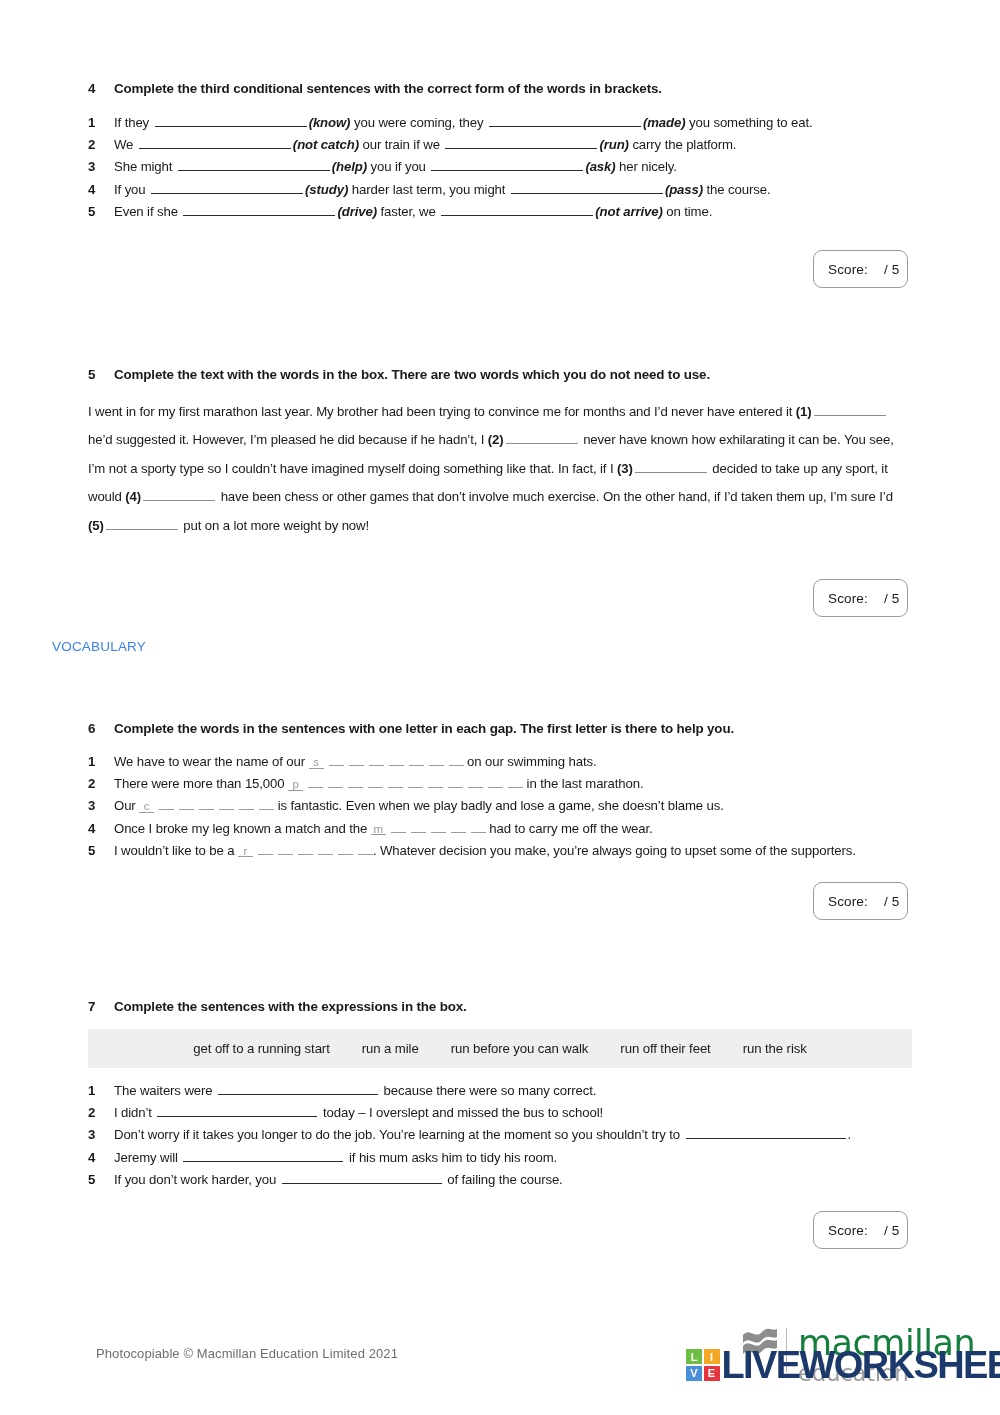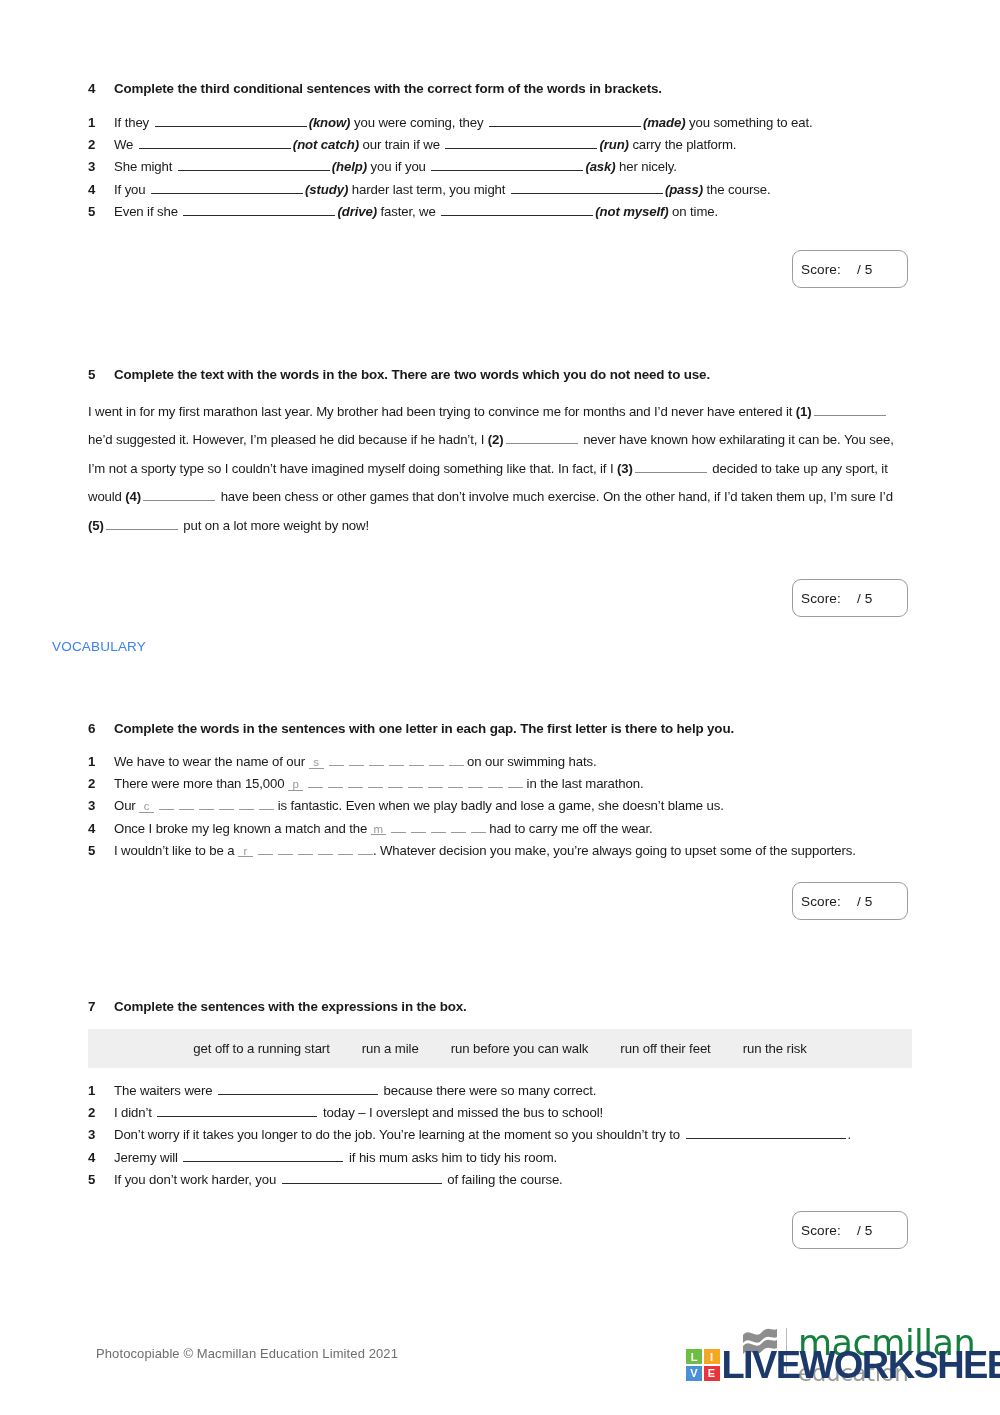--- a/index.html
+++ b/index.html
@@ -99,25 +99,25 @@
   }
 
   
   .score-wrap {
     display: flex;
     justify-content: flex-end;
   }
   .score {
     border: 1.6px solid #9c9c9c;
     border-radius: 9px;
-    width: 116px;
+    width: 95px;
     height: 38px;
     display: flex;
     align-items: center;
-    padding-left: 8px;
+    padding-left: 14px;
     font-size: 13.6px;
     color: #1a1a1a;
     background: #fff;
     letter-spacing: 0.1px;
   }
   .score .s-lab { }
   .score .s-val { margin-left: 16px; }
 
   
   .lgap {
@@ -236,21 +236,21 @@
         <div class="q-row">
           <span class="q-num">3</span>
           <span class="q-body"><span>She might </span><span class="blank" style="width: 152px;"></span><span class="bk">(help)</span><span> you if you </span><span class="blank" style="width: 152px;"></span><span class="bk">(ask)</span><span> her nicely.</span></span>
         </div>
         <div class="q-row">
           <span class="q-num">4</span>
           <span class="q-body"><span>If you </span><span class="blank" style="width: 152px;"></span><span class="bk">(study)</span><span> harder last term, you might </span><span class="blank" style="width: 152px;"></span><span class="bk">(pass)</span><span> the course.</span></span>
         </div>
         <div class="q-row">
           <span class="q-num">5</span>
-          <span class="q-body"><span>Even if she </span><span class="blank" style="width: 152px;"></span><span class="bk">(drive)</span><span> faster, we </span><span class="blank" style="width: 152px;"></span><span class="bk">(not myself)</span><span> on time.</span></span>
+          <span class="q-body"><span>Even if she </span><span class="blank" style="width: 152px;"></span><span class="bk">(drive)</span><span> faster, we </span><span class="blank" style="width: 152px;"></span><span class="bk">(not arrive)</span><span> on time.</span></span>
         </div>
       </div>
   </div>
 
   <div class="score-wrap" style="position:absolute; left:0; top:250px; width:908px;">
     <div class="score">
       <span class="s-lab">Score:</span>
       <span class="s-val">/ 5</span>
     </div>
   </div>

